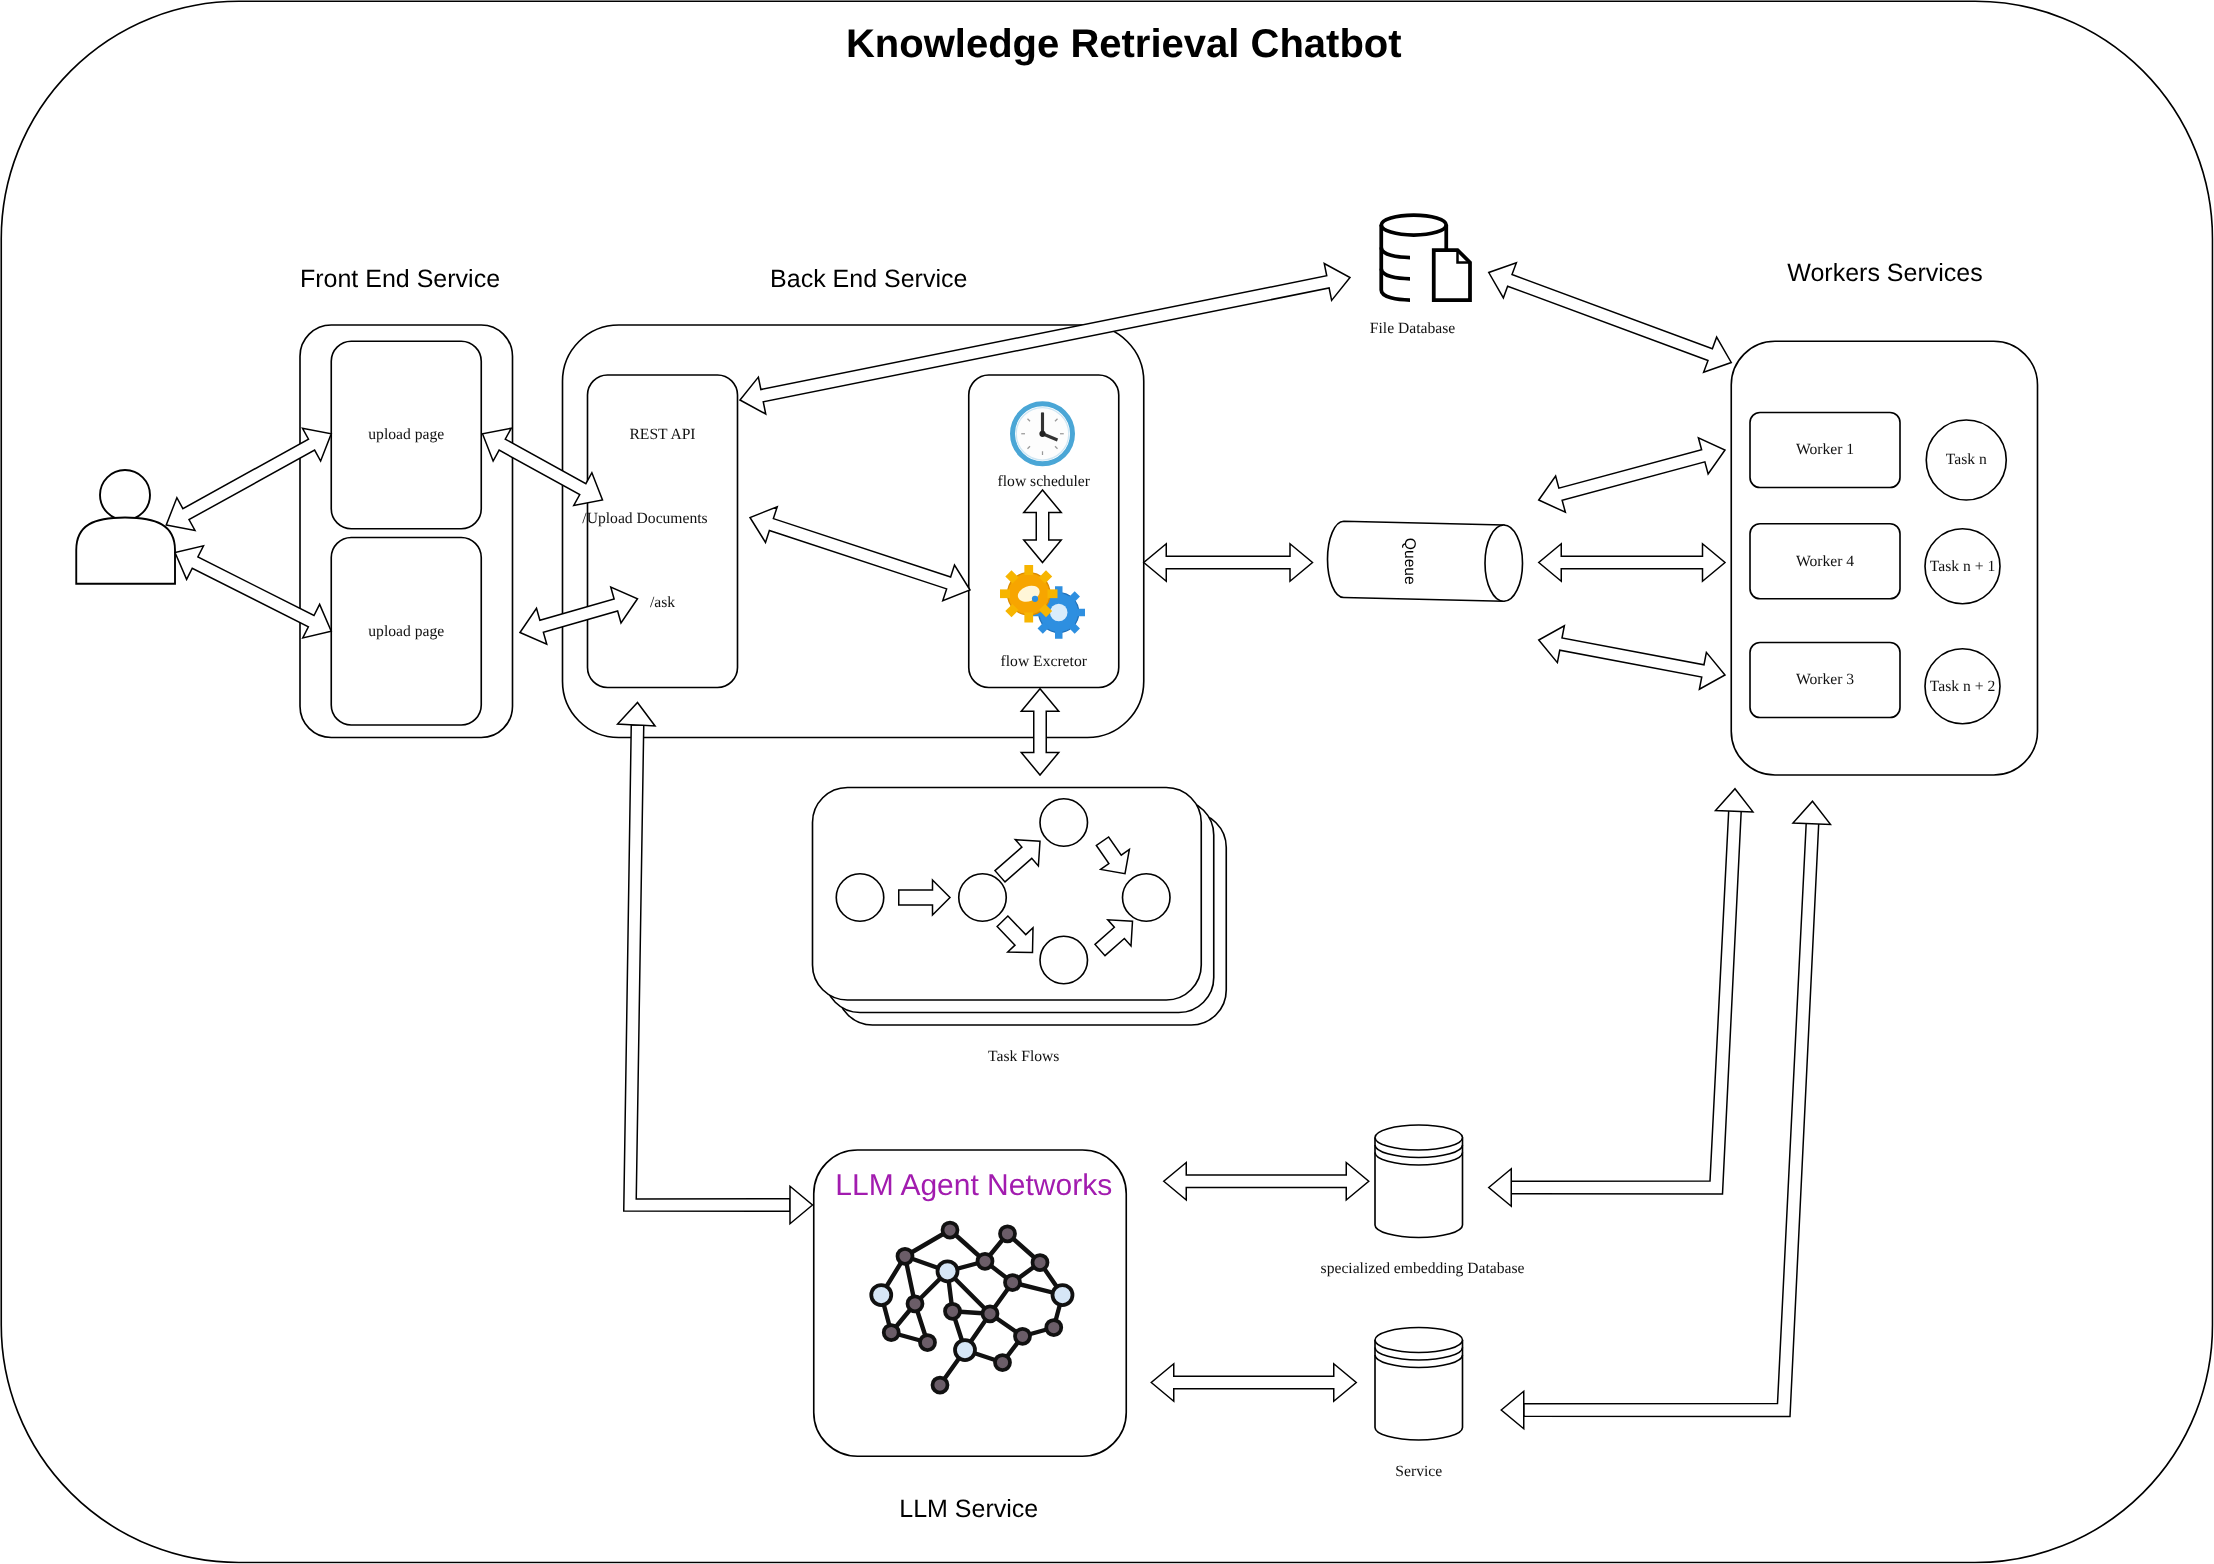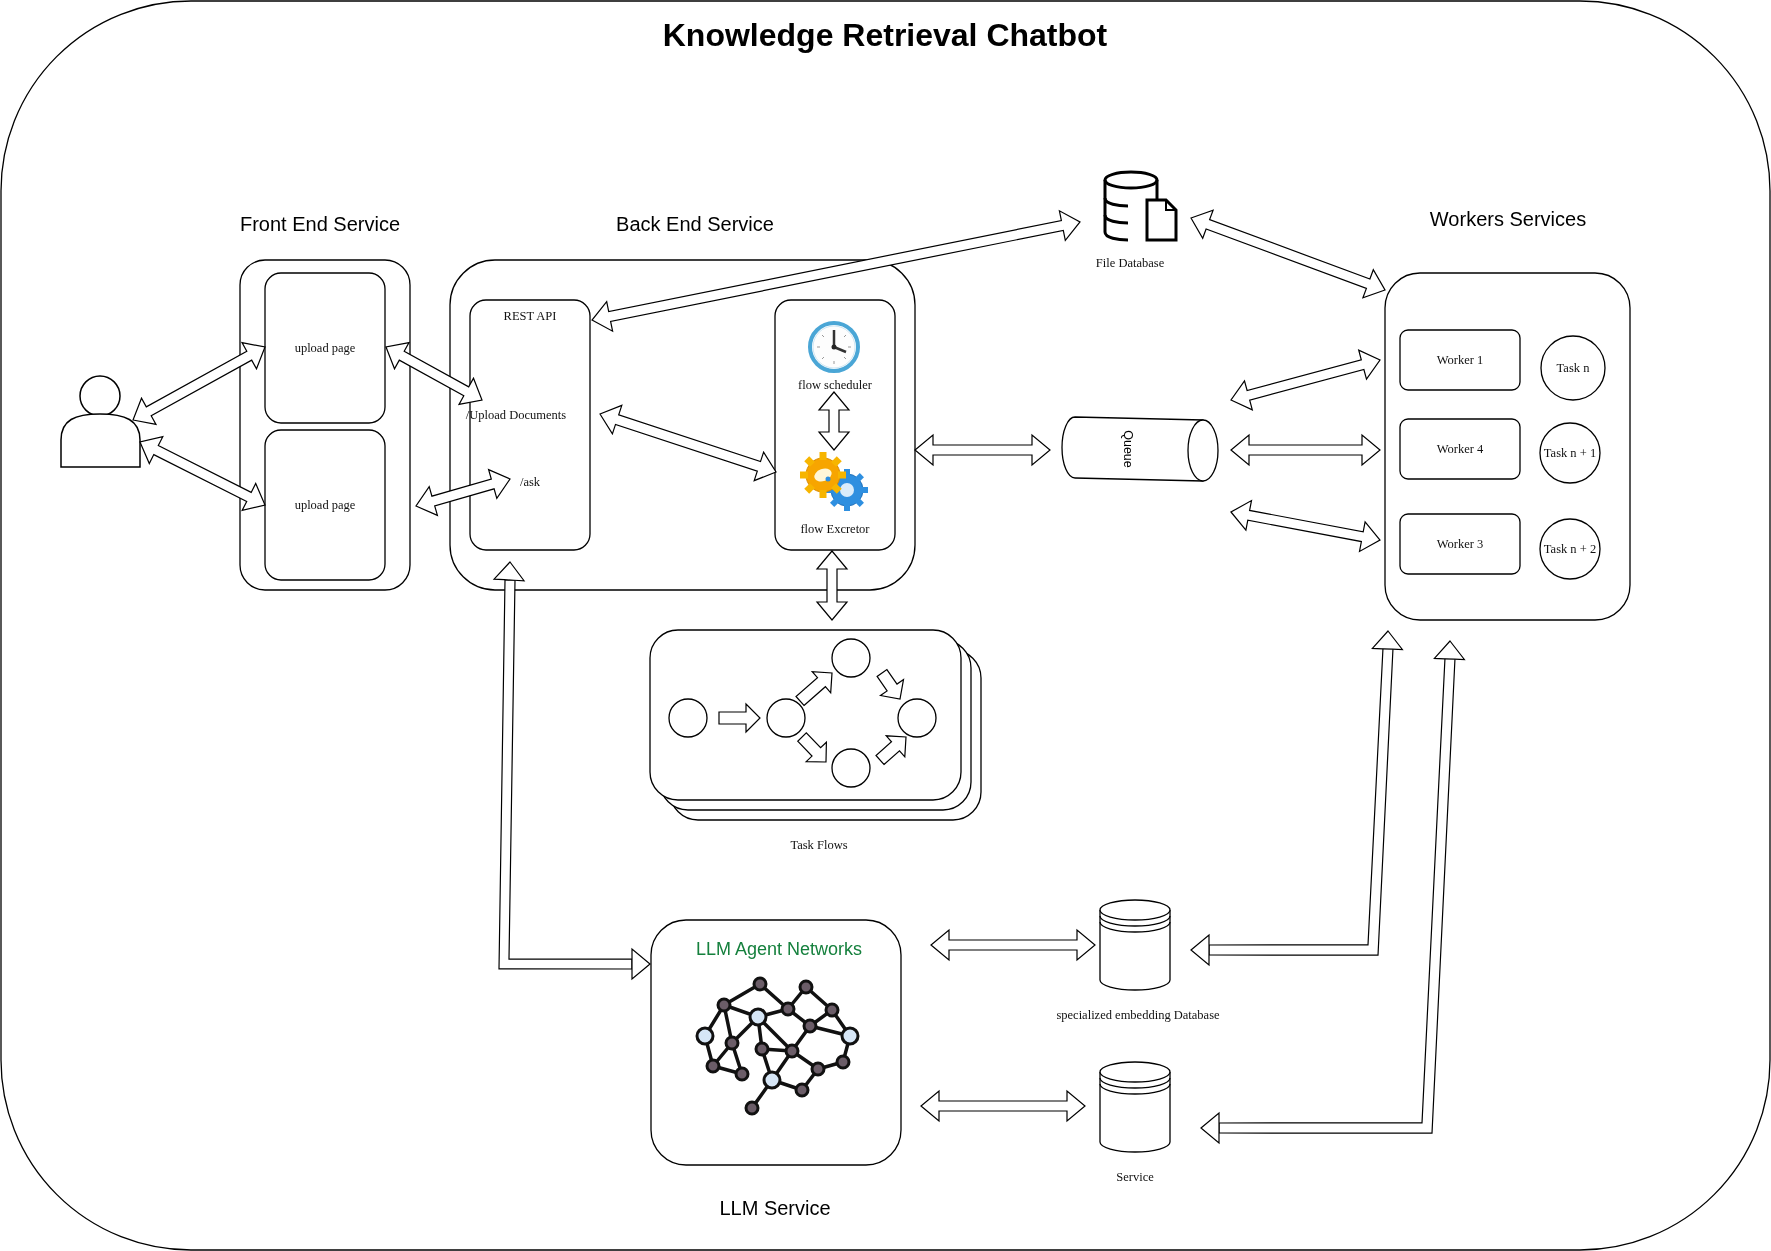--- a/index.html
+++ b/index.html
@@ -1,24 +1,24 @@
 <!DOCTYPE html>
 <html><head>
 <meta charset="utf-8">
 <style>
   html, body { margin: 0; padding: 0; background: #ffffff; }
   body { width: 1771px; height: 1251px; position: relative; overflow: hidden;
          font-family: "Liberation Sans", sans-serif; color: #000; }
   svg { position: absolute; left: 0; top: 0; }
   .lbl { position: absolute; white-space: nowrap; transform: translate(-50%, -50%);
          font-family: "Liberation Sans", sans-serif; color: #000; }
-  .title { font-size: 32px; font-weight: bold; }
+  .title { font-size: 32px; font-weight: bold; margin-left: 14px; }
   .section { font-size: 20px; }
   .small { font-size: 12.5px; color: #111; font-family: Liberation Serif, serif; }
-  .llm-title { font-size: 18px; color: #15803d; }
+  .llm-title { font-size: 24px; color: #a21caf; }
   .queue-text { transform: translate(-50%, -50%) rotate(90deg); font-size: 12.5px; }
 </style>
 </head>
 <body>
 
 <svg width="1771" height="1251" viewBox="0 0 1771 1251" xmlns="http://www.w3.org/2000/svg">
 
   <rect x="1" y="1" width="1769" height="1249" rx="190" ry="190" fill="#fff" stroke="#000" stroke-width="1.3"></rect>
 
   <g fill="#fff" stroke="#000" stroke-width="1.5">
@@ -227,21 +227,21 @@
 
 <div class="lbl title" style="left:885px;top:35px">Knowledge Retrieval Chatbot</div>
 <div class="lbl section" style="left:320px;top:224px">Front End Service</div>
 <div class="lbl section" style="left:695px;top:224px">Back End Service</div>
 <div class="lbl section" style="left:1508px;top:219px">Workers Services</div>
 <div class="lbl section" style="left:775px;top:1208px">LLM Service</div>
 
 <div class="lbl small" style="left:325px;top:348px">upload page</div>
 <div class="lbl small" style="left:325px;top:505px">upload page</div>
 
-<div class="lbl small" style="left:530px;top:316px">REST API</div>
+<div class="lbl small" style="left:530px;top:348px">REST API</div>
 <div class="lbl small" style="left:516px;top:415px">/Upload Documents</div>
 <div class="lbl small" style="left:530px;top:482px">/ask</div>
 
 <div class="lbl small" style="left:835px;top:385px">flow scheduler</div>
 <div class="lbl small" style="left:835px;top:529px">flow Excretor</div>
 
 <div class="lbl small" style="left:1130px;top:263px">File Database</div>
 <div class="lbl queue-text" style="left:1128px;top:449px">Queue</div>
 
 <div class="lbl small" style="left:1460px;top:360px">Worker 1</div>

